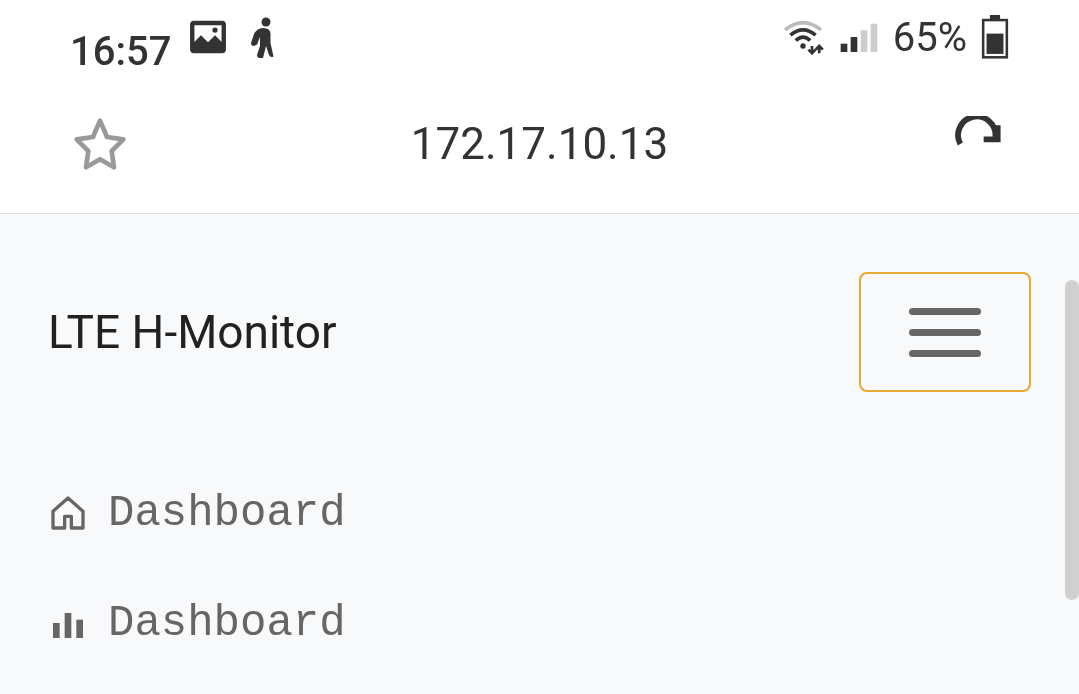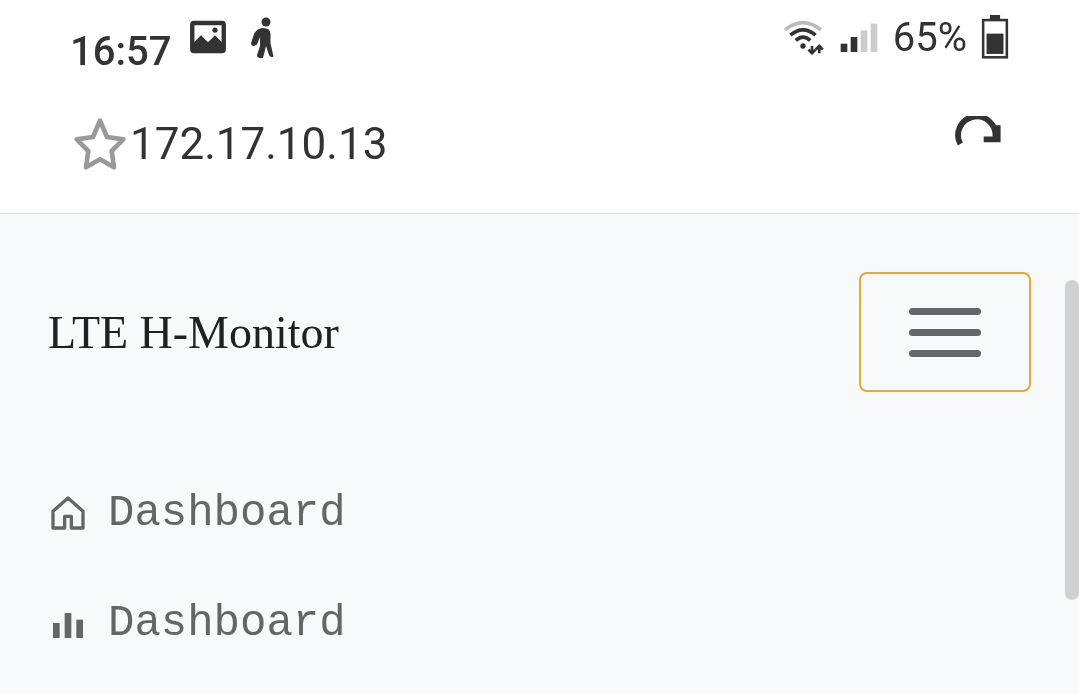--- a/index.html
+++ b/index.html
@@ -51,41 +51,40 @@
       display: flex;
       align-items: center;
       justify-content: space-between;
       padding: 30px 70px;
       height: 140px;
       border-bottom: 1px solid #e0e0e0;
     }
     .browser-url {
       font-size: 44px;
       color: #333333;
-      text-align: left;
+      text-align: center;
       flex: 1;
     }
     .star-icon, .reload-icon {
       display: flex;
       align-items: center;
       justify-content: center;
       width: 60px;
       height: 60px;
     }
     .page-content {
       background: #f8f9fb;
       height: calc(100% - 214px);
       padding: 0;
     }
     .app-header {
       display: flex;
       align-items: center;
       justify-content: space-between;
       padding: 58px 48px 58px 48px;
-      font-family: Liberation Serif, serif;
     }
     .app-title {
       font-size: 46px;
       font-weight: 400;
       color: #212121;
     }
     .hamburger-btn {
       border: 2px solid #e8a832;
       border-radius: 8px;
       background: transparent;

